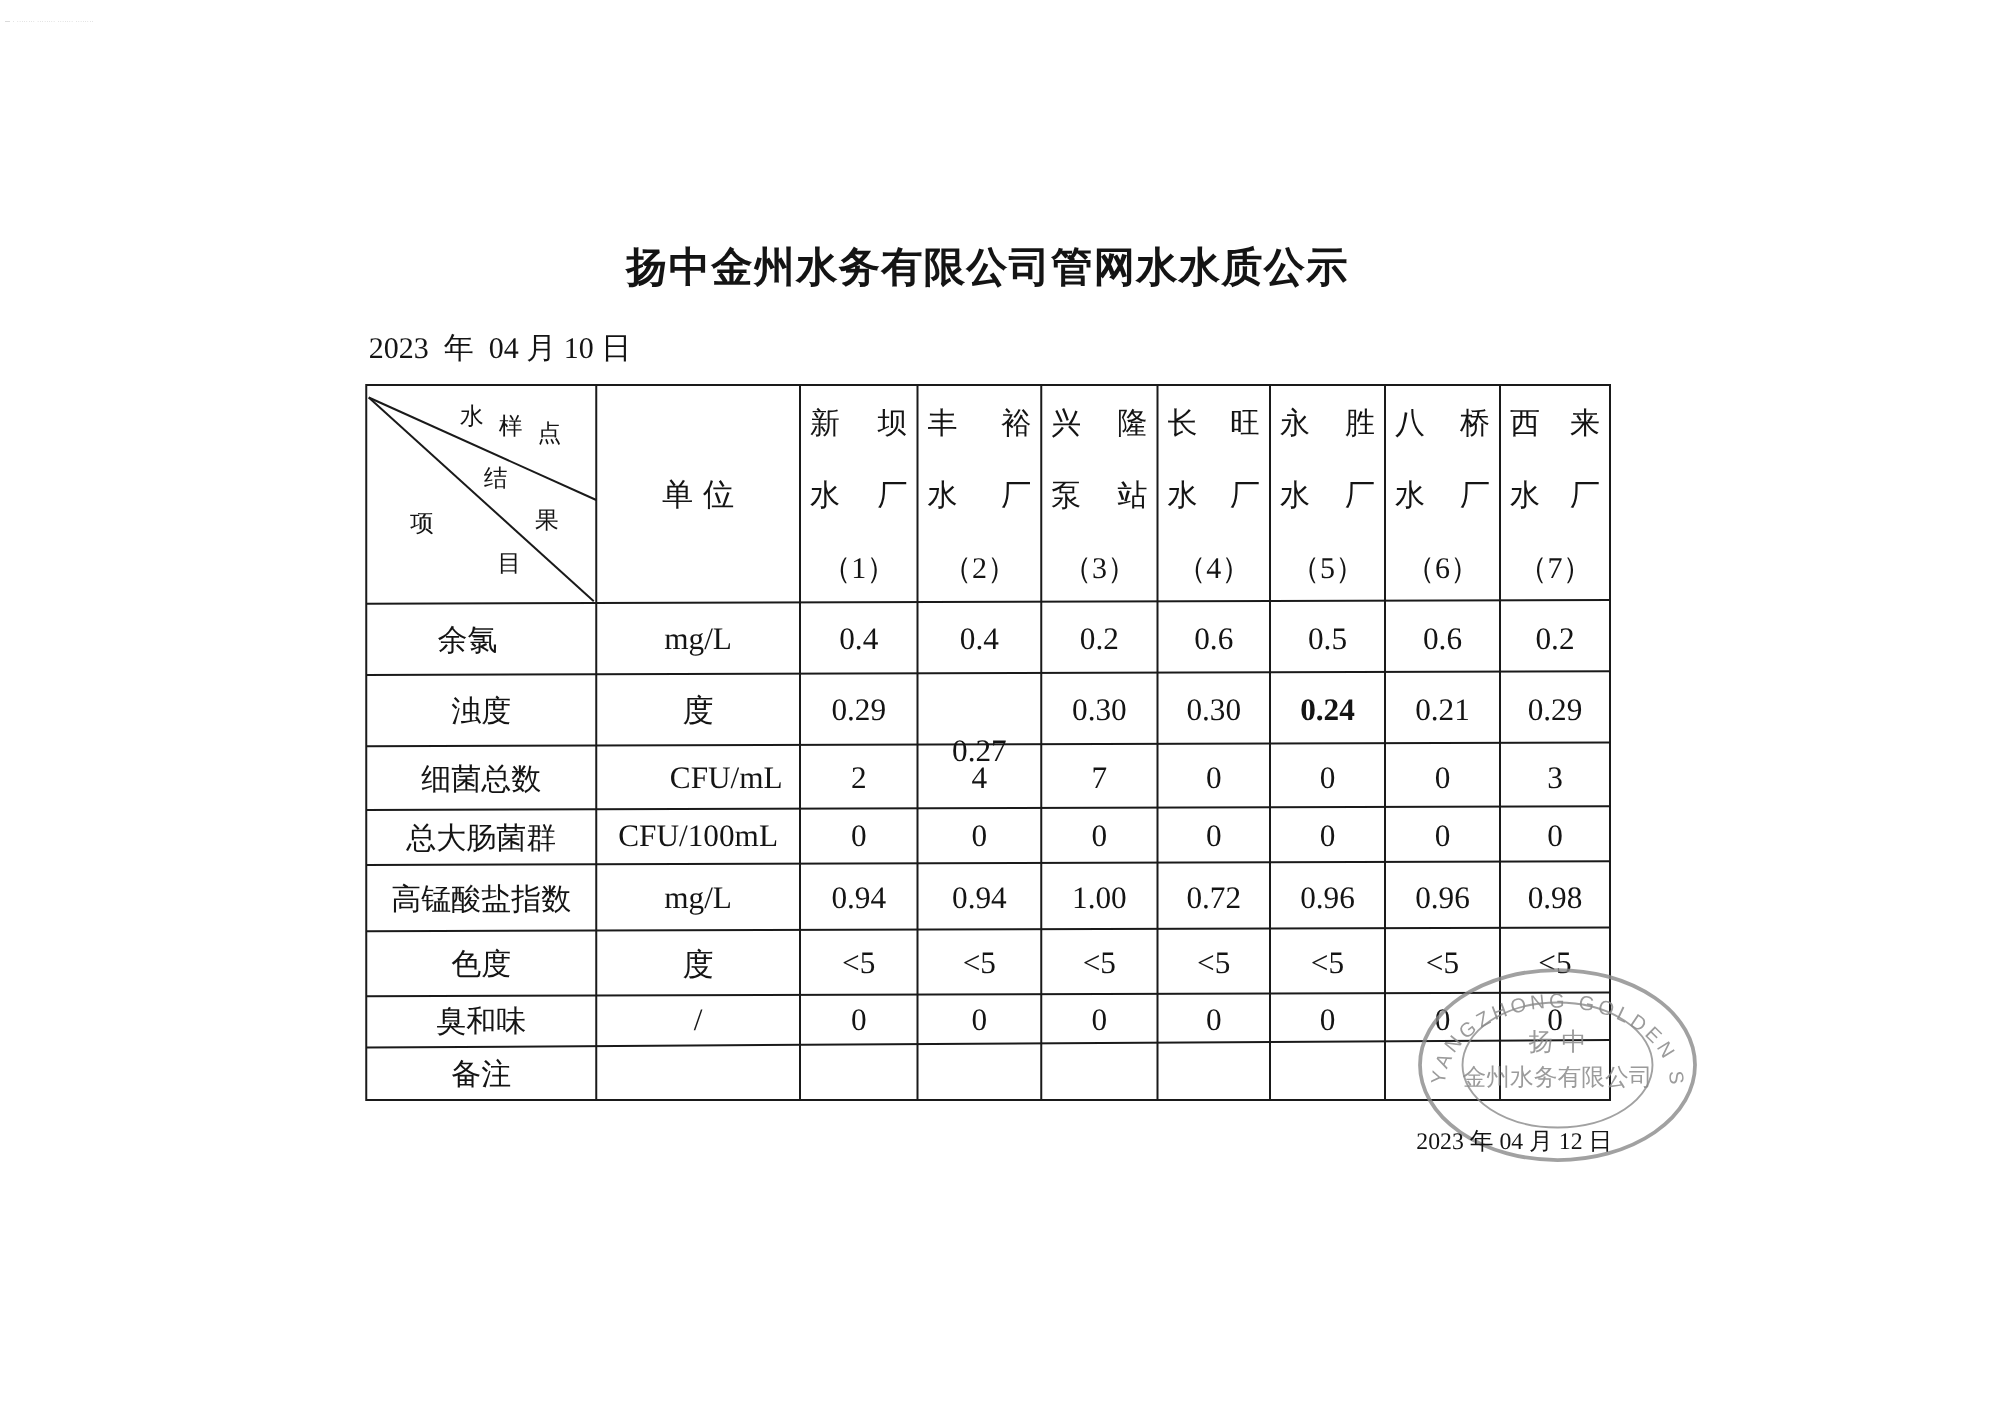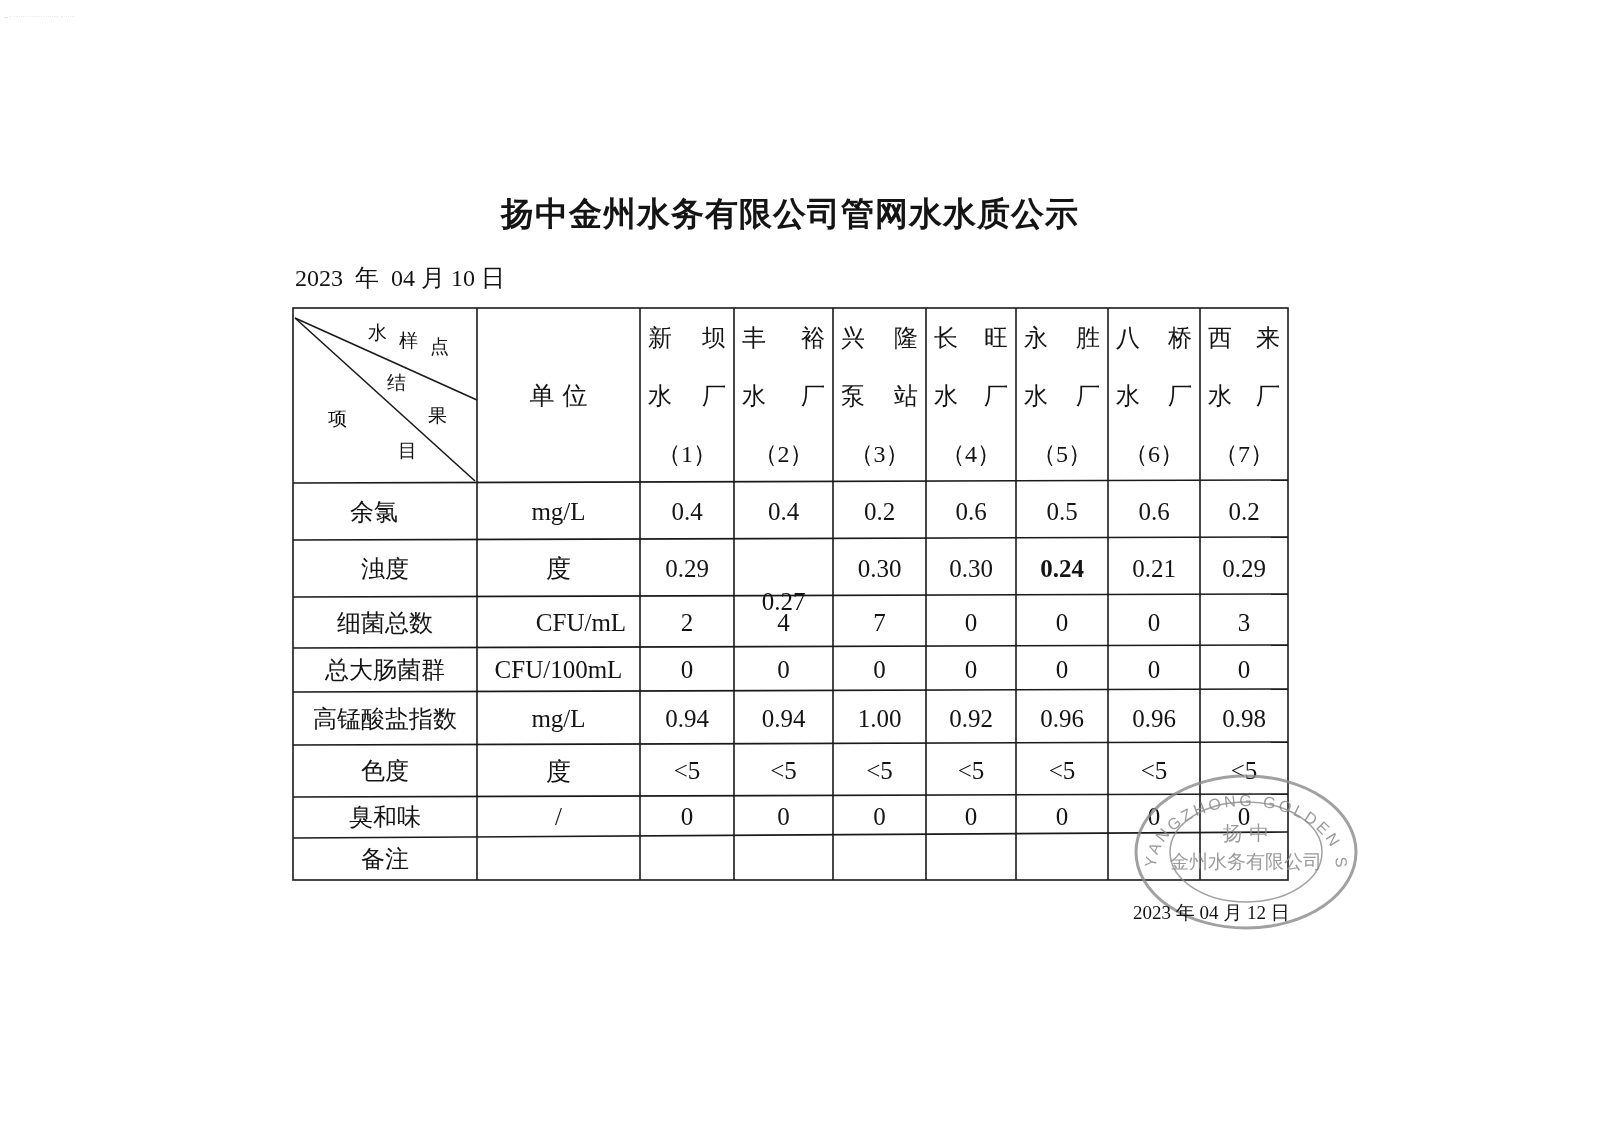--- a/index.html
+++ b/index.html
@@ -187,21 +187,21 @@
     <div class="cell num" style="left: 833px; top: 648px; width: 93px; height: 44px;">0</div>
     <div class="cell num" style="left: 926px; top: 648px; width: 90px; height: 44px;">0</div>
     <div class="cell num" style="left: 1016px; top: 648px; width: 92px; height: 44px;">0</div>
     <div class="cell num" style="left: 1108px; top: 648px; width: 92px; height: 44px;">0</div>
     <div class="cell num" style="left: 1200px; top: 648px; width: 88px; height: 44px;">0</div>
     <div class="cell" style="left: 293px; top: 692px; width: 184px; height: 53px;">高锰酸盐指数</div>
     <div class="cell num" style="left: 477px; top: 692px; width: 163px; height: 53px;">mg/L</div>
     <div class="cell num" style="left: 640px; top: 692px; width: 94px; height: 53px;">0.94</div>
     <div class="cell num" style="left: 734px; top: 692px; width: 99px; height: 53px;">0.94</div>
     <div class="cell num" style="left: 833px; top: 692px; width: 93px; height: 53px;">1.00</div>
-    <div class="cell num" style="left: 926px; top: 692px; width: 90px; height: 53px;">0.92</div>
+    <div class="cell num" style="left: 926px; top: 692px; width: 90px; height: 53px;">0.72</div>
     <div class="cell num" style="left: 1016px; top: 692px; width: 92px; height: 53px;">0.96</div>
     <div class="cell num" style="left: 1108px; top: 692px; width: 92px; height: 53px;">0.96</div>
     <div class="cell num" style="left: 1200px; top: 692px; width: 88px; height: 53px;">0.98</div>
     <div class="cell" style="left: 293px; top: 745px; width: 184px; height: 52px;">色度</div>
     <div class="cell num" style="left: 477px; top: 745px; width: 163px; height: 52px;">度</div>
     <div class="cell num" style="left: 640px; top: 745px; width: 94px; height: 52px;">&lt;5</div>
     <div class="cell num" style="left: 734px; top: 745px; width: 99px; height: 52px;">&lt;5</div>
     <div class="cell num" style="left: 833px; top: 745px; width: 93px; height: 52px;">&lt;5</div>
     <div class="cell num" style="left: 926px; top: 745px; width: 90px; height: 52px;">&lt;5</div>
     <div class="cell num" style="left: 1016px; top: 745px; width: 92px; height: 52px;">&lt;5</div>

